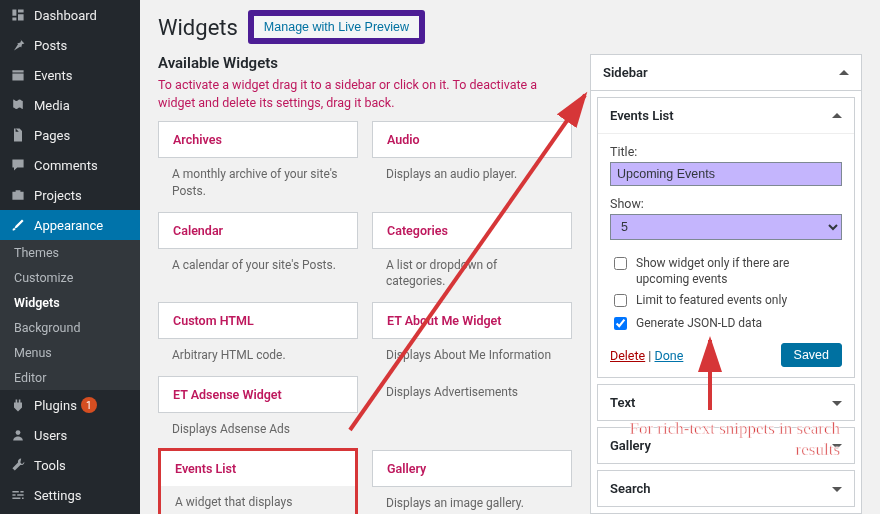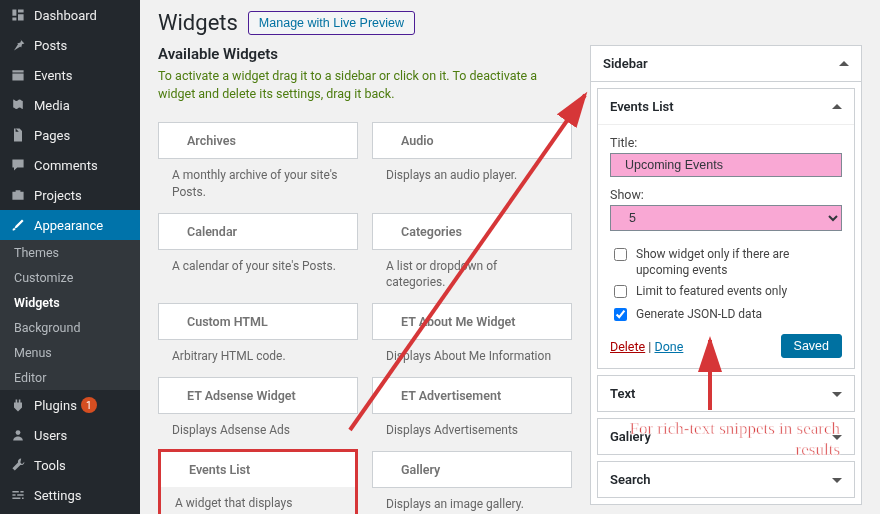--- a/index.html
+++ b/index.html
@@ -60,54 +60,54 @@
   .main {
     flex: 1;
     padding: 8px 18px 0 18px;
     overflow: hidden;
     display: flex;
     flex-direction: column;
   }
   .page-header { display:flex; align-items:center; margin: 2px 0 10px 0; }
   .page-header h1 { font-size: 22px; font-weight: 400; color:#23282d; margin:0 10px 0 0; }
   .btn-outline {
-    border: 1px solid #4c1d95; color:#0071a1; background:#f3f5f6;
+    border: 6px solid #4c1d95; color:#0071a1; background:#f3f5f6;
     padding: 4px 10px; font-size: 12.5px; border-radius: 3px; cursor:pointer;
   }
   .columns { display:flex; gap: 18px; flex:1; }
   .col-left { flex: 1; }
   .col-right { width: 272px; flex-shrink:0; }
   h2.section { font-size: 15px; font-weight:600; color:#23282d; margin:0 0 4px 0; }
-  .desc { color:#4d7c0f; font-size:12.5px; margin:0 0 20px 0; line-height:1.4; }
+  .desc { color:#be185d; font-size:12.5px; margin:0 0 10px 0; line-height:1.4; }
   .widget-grid { display:grid; grid-template-columns: 1fr 1fr; gap: 0 14px; }
   .widget-card {
     background:#fff; border:1px solid #ccd0d4;
-    padding: 10px 28px; font-weight:600; font-size:12.5px; color:#737373; cursor:pointer;
+    padding: 10px 14px; font-weight:600; font-size:12.5px; color:#be185d; cursor:pointer;
   }
   .widget-desc { padding: 8px 14px 12px 14px; color:#666; font-size:12px; line-height:1.4; }
   .highlight-box {
     border: 3px solid #d63638;
     grid-column: 1;
     margin-top: -2px;
   }
   .panel {
     background:#fff; border:1px solid #ccd0d4; margin-bottom: 6px;
   }
   .panel-header {
     display:flex; justify-content:space-between; align-items:center;
     padding: 10px 12px; font-weight:600; color:#23282d; font-size:13px; cursor:pointer;
   }
   .panel-header.top { border-bottom:1px solid #ccd0d4;gap:20px; }
   .caret { border: 5px solid transparent; border-bottom-color:#555; transform: translateY(-3px); }
   .caret.down { border-bottom-color:transparent; border-top-color:#555; transform: translateY(3px); }
   .panel-body { padding: 10px 12px; font-size:12.5px; color:#444; }
   .form-label { display:block; margin-bottom:3px; }
   .form-input, .form-select {
-    width:100%; border:1px solid #7e8993; padding:4px 14px; font-size:12.5px;
-    background:#f9a8d4; color:#32373c; margin-bottom: 10px;
+    width:100%; border:1px solid #7e8993; padding:4px 6px; font-size:12.5px;
+    background:#c4b5fd; color:#32373c; margin-bottom: 10px;
   }
   .checkbox-row { display:flex; align-items:flex-start; gap:6px; margin:6px 0; font-size:12px; line-height:1.3; }
   .checkbox-row input { margin-top:1px; }
   .action-row { display:flex; justify-content:space-between; align-items:center; margin-top:10px; }
   .link { color:#0073aa; cursor:pointer;text-decoration:underline; }
   .link.red { color:#a00; }
   .saved-btn {
     background:#0071a1; color:#fff; border:1px solid #0071a1;
     padding:4px 12px; border-radius:3px; font-size:12.5px; cursor:pointer;
   }
@@ -242,21 +242,20 @@
         </div>
         <div>
           <div class="widget-card">ET About Me Widget</div>
           <div class="widget-desc">Displays About Me Information</div>
         </div>
         <div>
           <div class="widget-card">ET Adsense Widget</div>
           <div class="widget-desc">Displays Adsense Ads</div>
         </div>
         <div>
-          <div class="widget-card">ET Advertisement</div>
           <div class="widget-desc">Displays Advertisements</div>
         </div>
         <div class="highlight-box">
           <div class="widget-card" style="border:none;">Events List</div>
           <div class="widget-desc">A widget that displays upcoming events.</div>
         </div>
         <div>
           <div class="widget-card">Gallery</div>
           <div class="widget-desc">Displays an image gallery.</div>
         </div>

